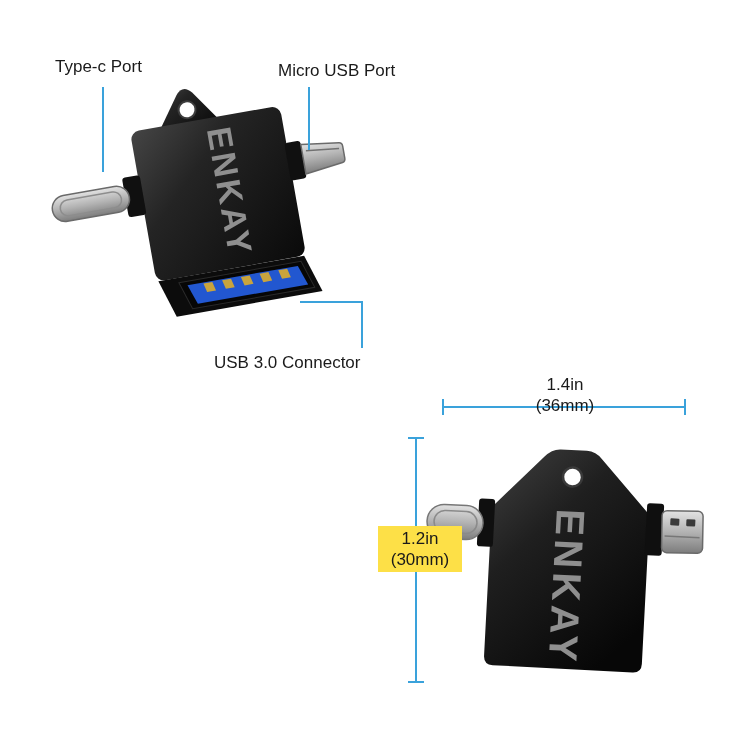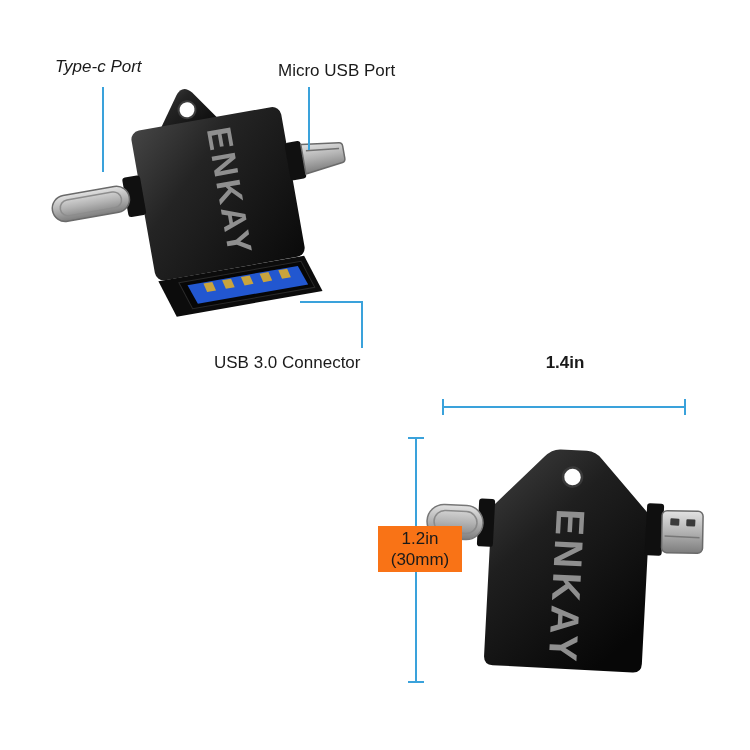--- a/index.html
+++ b/index.html
@@ -19,21 +19,21 @@
     z-index:3;
   }
   .dim-text{
     position:absolute;
     font-size:17px;
     color:#1a1a1a;
     text-align:center;
     line-height:21px;
     z-index:3;
   }
-  .dim-text.on-line{background:#f97316;padding:2px 0;}
+  .dim-text.on-line{background:#fde047;padding:2px 0;}
 </style>
 </head>
 <body>
 
 <div class="stage">
 
   <svg class="scene" width="750" height="750" viewBox="0 0 750 750">
     <defs>
       <linearGradient id="bodyGrad" x1="0" y1="0" x2="1" y2="1">
         <stop offset="0" stop-color="#454545"></stop>
@@ -123,28 +123,29 @@
       <line x1="443" y1="407" x2="685" y2="407"></line>
       <line x1="443" y1="399" x2="443" y2="415"></line>
       <line x1="685" y1="399" x2="685" y2="415"></line>
 
       <line x1="416" y1="438" x2="416" y2="682"></line>
       <line x1="408" y1="438" x2="424" y2="438"></line>
       <line x1="408" y1="682" x2="424" y2="682"></line>
     </g>
   </svg>
 
-  <div class="label" style="left:55px;top:57px;font-style:italic;">Type-c Port</div>
+  <div class="label" style="left:55px;top:57px;">Type-c Port</div>
 
   <div class="label" style="left:278px;top:61px;">Micro USB Port</div>
 
   <div class="label" style="left:214px;top:353px;text-align:center;">USB 3.0 Connector</div>
 
-  <div class="dim-text" style="left:495px;top:352px;width:140px;font-weight:bold;">
+  <div class="dim-text" style="left:495px;top:374px;width:140px;">
     <div>1.4in</div>
+    <div>(36mm)</div>
   </div>
 
   <div class="dim-text on-line" style="left:378px;top:526px;width:84px;">
     <div>1.2in</div>
     <div>(30mm)</div>
   </div>
 
 </div>
 
 </body></html>

